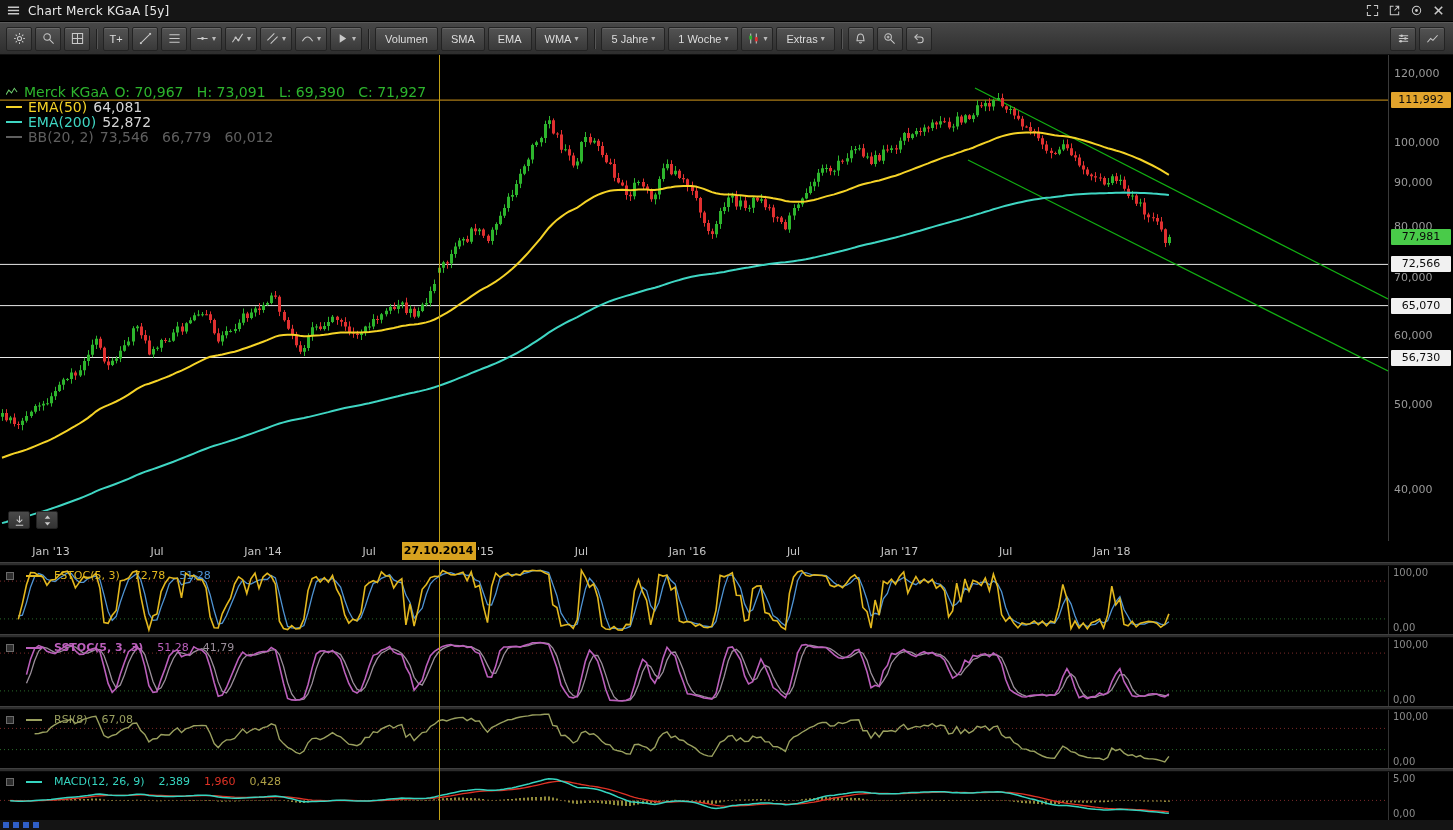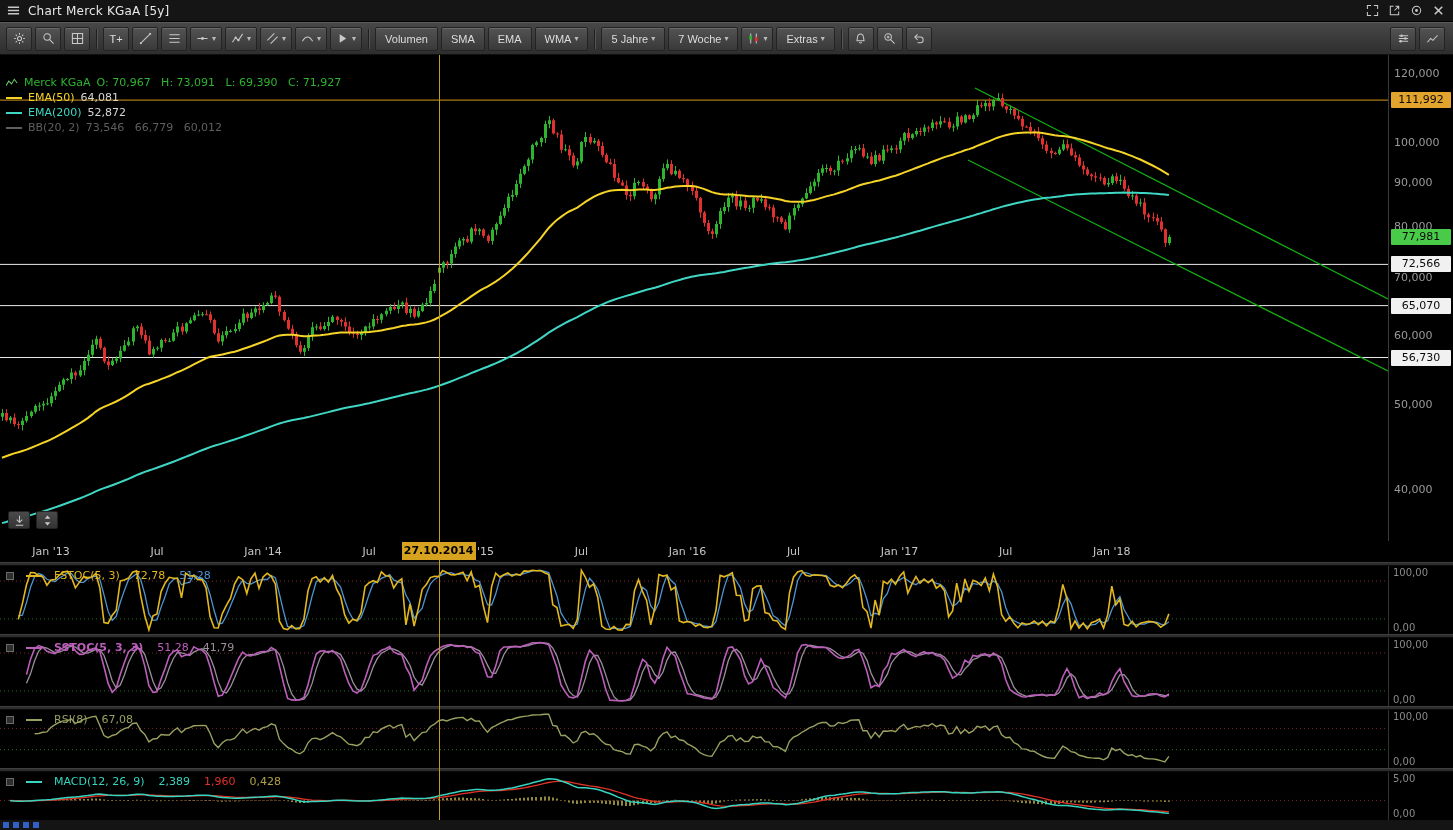--- a/index.html
+++ b/index.html
@@ -31,21 +31,21 @@
 .ytick{position:absolute;left:5px;height:14px;line-height:14px}
 .badge{position:absolute;left:2px;width:60px;height:16px;line-height:16px;text-align:center;font-size:11px;color:#0a0a0a;border-radius:1px;z-index:6}
 .badge.orange{background:#e2a42c}
 .badge.green{background:#49cb49}
 .badge.white{background:#f1f1f1}
 .x-axis{position:absolute;left:0;top:486px;width:1388px;height:21px;font-size:11px;color:#c6c6c6}
 .xtick{position:absolute;top:4px;width:56px;margin-left:-28px;text-align:center}
 .x-badge{position:absolute;top:1px;height:18px;line-height:18px;width:74px;margin-left:-37px;text-align:center;background:#d7a21f;color:#000;font-size:11px;font-weight:bold;z-index:6}
 
 
-.legend{position:absolute;left:6px;top:20px;font-size:11px;z-index:5}
+.legend{position:absolute;left:6px;top:29px;font-size:14px;z-index:5}
 .lrow{display:flex;align-items:center;gap:6px;height:15px;cursor:pointer}
 .lsample{width:16px;height:2px;display:inline-block}
 .lohlc,.bbvals{white-space:pre}
 .lval{color:#d6d6d6}
 .dim{color:#5f5f5f}
 .range-row{margin-top:3px;color:#dcdcdc}
 
 
 .corner-btns{position:absolute;left:8px;top:456px;display:flex;gap:6px;z-index:5}
 .cbtn{width:22px;height:18px;background:linear-gradient(#4a4a4a,#333);border:1px solid #222;border-radius:2px;display:flex;align-items:center;justify-content:center;cursor:pointer}
@@ -188,21 +188,21 @@
     <button class="tbtn text">
         <span>WMA</span>
         <span class="chev">▾</span>
       </button>
     <div class="vsep"></div>
     <button class="tbtn text">
         <span>5 Jahre</span>
         <span class="chev">▾</span>
       </button>
     <button class="tbtn text">
-        <span>7 Woche</span>
+        <span>1 Woche</span>
         <span class="chev">▾</span>
       </button>
     <button class="tbtn">
         <svg class="ic" viewBox="0 0 14 14">
           <path d="M4,1.5v11 M10,1.5v11"></path>
           <rect x="2.5" y="4" width="3" height="4" fill="#2db52d" stroke="none"></rect>
           <rect x="8.5" y="5.5" width="3" height="4.5" fill="#e03030" stroke="none"></rect>
         </svg>
         <span class="chev">▾</span>
       </button>

